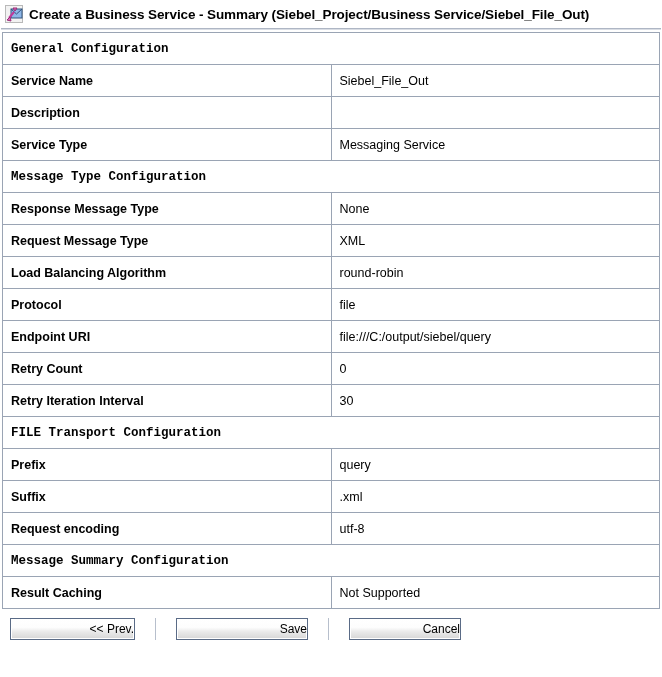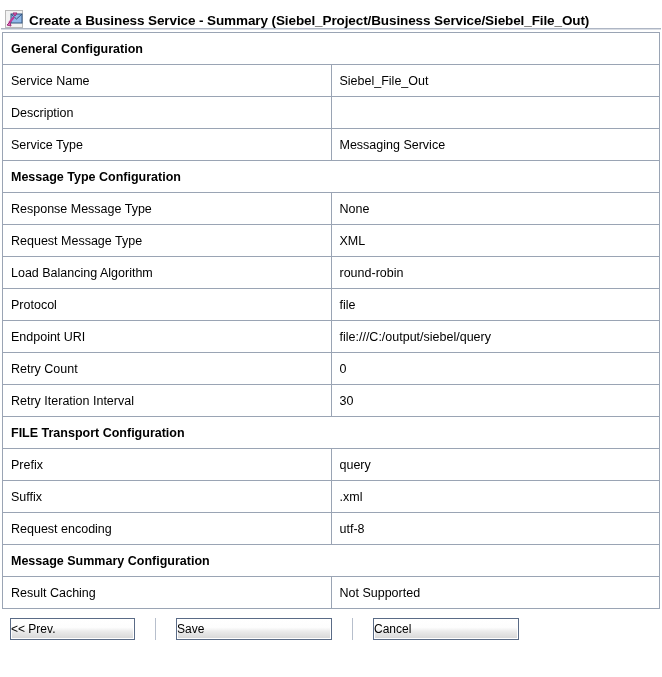--- a/index.html
+++ b/index.html
@@ -13,21 +13,21 @@
     font-family: "Liberation Sans", sans-serif;
     font-size: 12px;
     color: #000000;
     overflow: hidden;
   }
 
   
   #titlebar {
     height: 28px;
     display: flex;
-    align-items: flex-end;
+    align-items: center;
     padding: 0 0 0 5px;
     box-sizing: border-box;
     background: #ffffff;
   }
   #title-icon {
     width: 18px;
     height: 18px;
     flex: 0 0 18px;
     position: relative;
     margin-right: 6px;
@@ -65,61 +65,62 @@
   table#summary td {
     border: 1px solid #9aa4b4;
     height: 31px;
     padding: 0 0 0 8px;
     vertical-align: middle;
     font-size: 12.5px;
     background: #ffffff;
     overflow: hidden;
     white-space: nowrap;
   }
-  td.label-cell { width: 266px; }
+  td.label-cell { width: 266px; font-weight: bold; }
   td.value-cell { width: 390px; margin-left: 8px; }
 
   tr.section-row td {
     font-weight: bold;
     font-size: 12.5px;
     height: 26px;
     padding-left: 8px;
     border-left: 1px solid #9aa4b4;
     border-right: 1px solid #9aa4b4;
     border-top: 1px solid #9aa4b4;
     border-bottom: 1px solid #9aa4b4;
+    font-family: Liberation Mono, monospace;
   }
   tr.section-row.tone-beige td { background: #ece3dc; }
   tr.section-row.tone-green td { background: #e9eadb; }
 
   
   #buttonbar {
     margin-top: 7px;
     padding-left: 10px;
     display: flex;
     align-items: center;
     height: 26px;
   }
   .btn {
     height: 22px;
     box-sizing: border-box;
     border: 1px solid #5a6b86;
     background: linear-gradient(to bottom, #ffffff 0%, #fdfdfd 42%, #ebebeb 62%, #d6d6d6 100%);
     font-family: "Liberation Sans", sans-serif;
     font-size: 12px;
     color: #000000;
-    text-align: left;
+    text-align: right;
     line-height: 20px;
     padding: 0;
     cursor: default;
     box-shadow: inset 0 0 0 1px #ffffff;
   }
   #btn-prev { width: 125px; }
-  #btn-save { width: 156px; }
-  #btn-cancel { width: 146px; }
+  #btn-save { width: 132px; }
+  #btn-cancel { width: 112px; }
 
   .btn-sep {
     width: 1px;
     height: 22px;
     background: #b7bfcc;
     margin: 0 20px;
     flex: 0 0 1px;
   }
 </style>
 </head>

